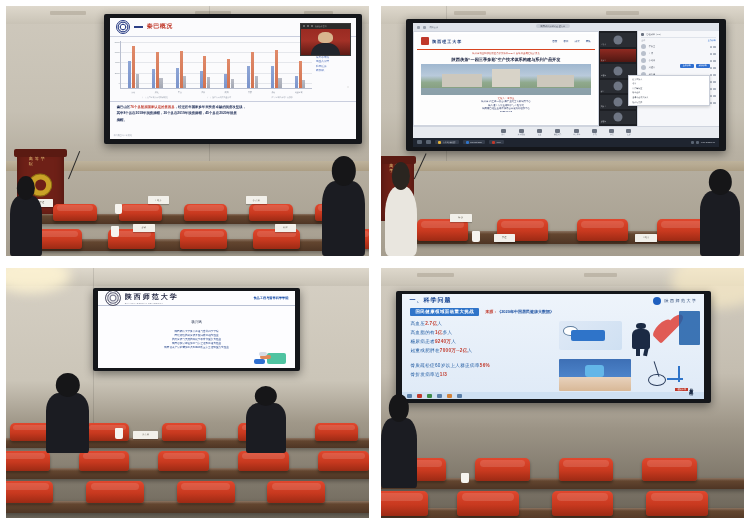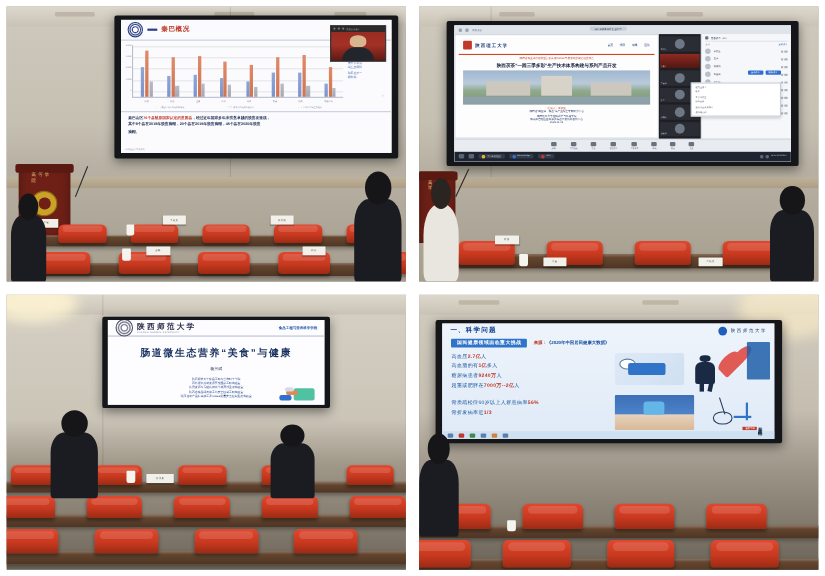--- a/index.html
+++ b/index.html
@@ -719,21 +719,20 @@
           <div class="s3">
             <div class="s3-head">
               <span class="s3-logo"></span>
               <span class="s3-univ">
                 <span>陕西师范大学</span>
                 <small>SHAANXI NORMAL UNIVERSITY</small>
               </span>
               <span class="s3-dept">食品工程与营养科学学院</span>
             </div>
             <div class="s3-body">
-              <div class="s3-title">肠道微生态营养“美食”与健康</div>
               <div class="s3-author">杨兴斌</div>
               <div class="s3-affil">
                 <div>陕西师范大学食品工程与营养科学学院</div>
                 <div>西北濒危药材资源开发国家工程实验室</div>
                 <div>药用资源与天然药物化学教育部重点实验室</div>
                 <div>陕西省食品绿色加工与安全控制工程实验室</div>
                 <div>陕西省农产品贮藏加工及новые质量安全控制重点实验室</div>
               </div>
               <div class="s3-art">
                 <div class="sq g"></div>

